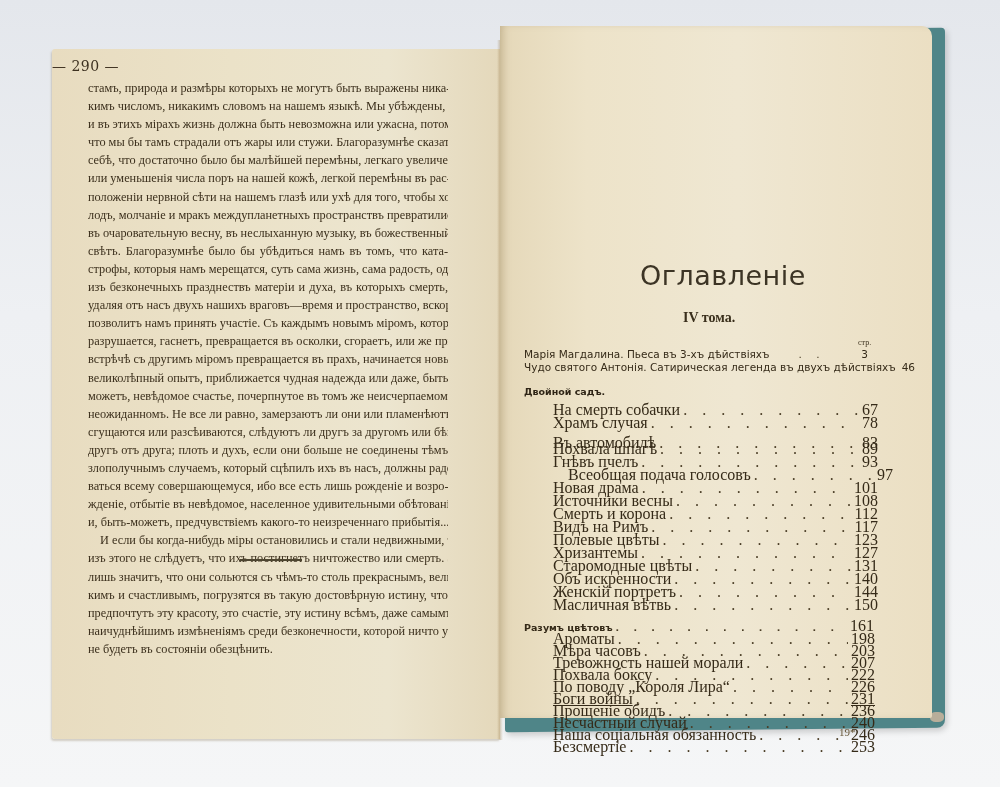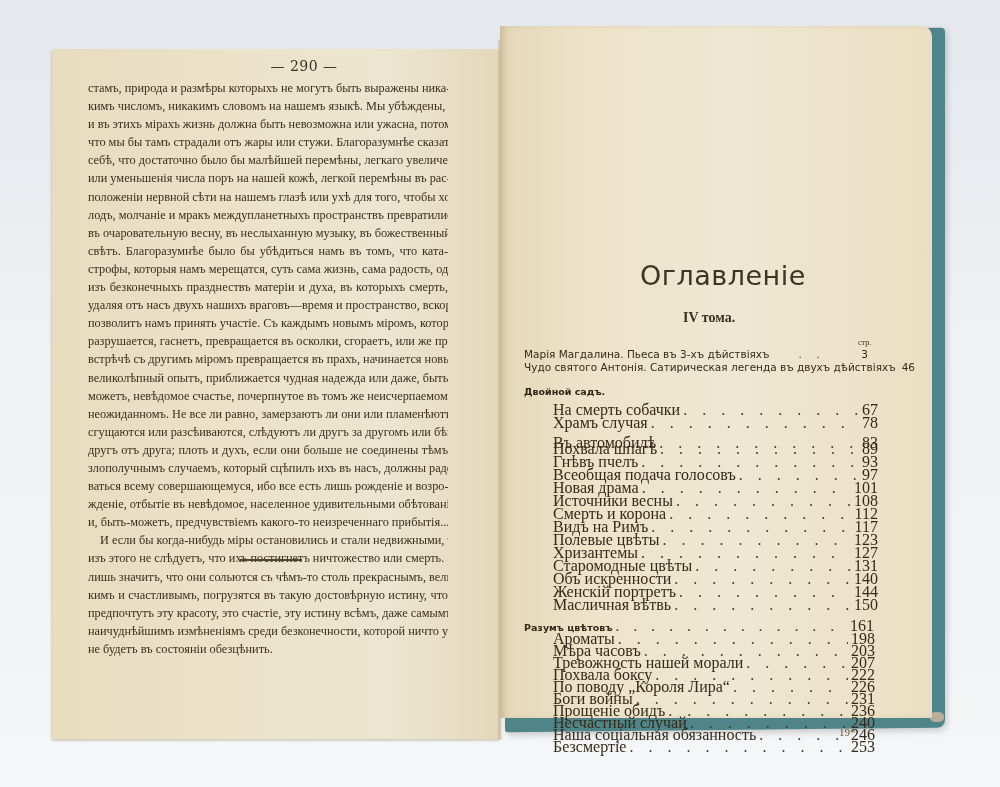--- a/index.html
+++ b/index.html
@@ -35,22 +35,22 @@
     background: linear-gradient(90deg, #e5d8b9 0%, #ede3c9 20%, #efe7d2 55%, #ebdfc3 100%);
     border-radius: 0 10px 2px 0;
     box-shadow: inset 6px 0 8px -4px rgba(120,95,50,0.35);
   }
   .gutter {
     position: absolute; left: 497px; top: 40px; width: 6px; height: 700px;
     background: linear-gradient(90deg, rgba(150,120,70,0.0), rgba(150,120,70,0.35), rgba(150,120,70,0.0));
   }
   .page-number {
     position: absolute; top: 9px; left: 0; width: 100%;
-    text-align: center; font-size: 14px; color: #3d3120;
-    font-family: "DejaVu Serif", serif; letter-spacing: 0.5px; padding-left: 28px;
+    font-size: 14px; color: #3d3120;
+    font-family: "DejaVu Serif", serif; letter-spacing: 0.5px;
   }
   .body-text {
     position: absolute; left: 36px; top: 30px; width: 360px;
     font-family: "Liberation Serif", serif;
     font-size: 12.3px; line-height: 18.1px; color: #3b2f1c;
     text-align: justify;
   }
   .body-text .line { display: block; text-align: justify; text-align-last: justify; white-space: nowrap; overflow: hidden; }
   .body-text .line.last { text-align-last: left; }
   .end-rule {
@@ -181,21 +181,21 @@
       <div class="toc-row serif" style="left:53px;top:416px;width:325px;">
           <span class="t">Похвала шпагѣ</span>
           <span class="dots">. . . . . . . . . . . . . . . . . . . . . . . . . . . .</span>
           <span class="p">89</span>
         </div>
       <div class="toc-row serif" style="left:53px;top:429px;width:325px;">
           <span class="t">Гнѣвъ пчелъ</span>
           <span class="dots">. . . . . . . . . . . . . . . . . . . . . . . . . . . .</span>
           <span class="p">93</span>
         </div>
-      <div class="toc-row serif" style="left:53px;top:442px;width:325px;align-items:center;">
+      <div class="toc-row serif" style="left:68px;top:442px;width:325px;align-items:center;">
           <span class="t">Всеобщая подача голосовъ</span>
           <span class="dots">. . . . . . . . . . . . . . . . . . . . . . .</span>
           <span class="p">97</span>
         </div>
       <div class="toc-row serif" style="left:53px;top:455px;width:325px;">
           <span class="t">Новая драма</span>
           <span class="dots">. . . . . . . . . . . . . . . . . . . . . . . . . . . .</span>
           <span class="p">101</span>
         </div>
       <div class="toc-row serif" style="left:53px;top:468px;width:325px;">
@@ -270,21 +270,21 @@
       <div class="toc-row serif" style="left:53px;top:642px;width:322px;">
           <span class="t">Похвала боксу</span>
           <span class="dots">. . . . . . . . . . . . . . . . . . . . . . . . . . . .</span>
           <span class="p">222</span>
         </div>
       <div class="toc-row serif" style="left:53px;top:654px;width:322px;">
           <span class="t">По поводу „Короля Лира“</span>
           <span class="dots">. . . . . . . . . . . . . . . . . . . . . . . . . . . .</span>
           <span class="p">226</span>
         </div>
-      <div class="toc-row serif" style="left:53px;top:666px;width:322px;">
+      <div class="toc-row serif" style="left:53px;top:666px;width:322px;text-decoration:underline;">
           <span class="t">Боги войны</span>
           <span class="dots">. . . . . . . . . . . . . . . . . . . . . . . . . . . .</span>
           <span class="p">231</span>
         </div>
       <div class="toc-row serif" style="left:53px;top:678px;width:322px;">
           <span class="t">Прощеніе обидъ</span>
           <span class="dots">. . . . . . . . . . . . . . . . . . . . . . . . . . . .</span>
           <span class="p">236</span>
         </div>
       <div class="toc-row serif" style="left:53px;top:690px;width:322px;">

